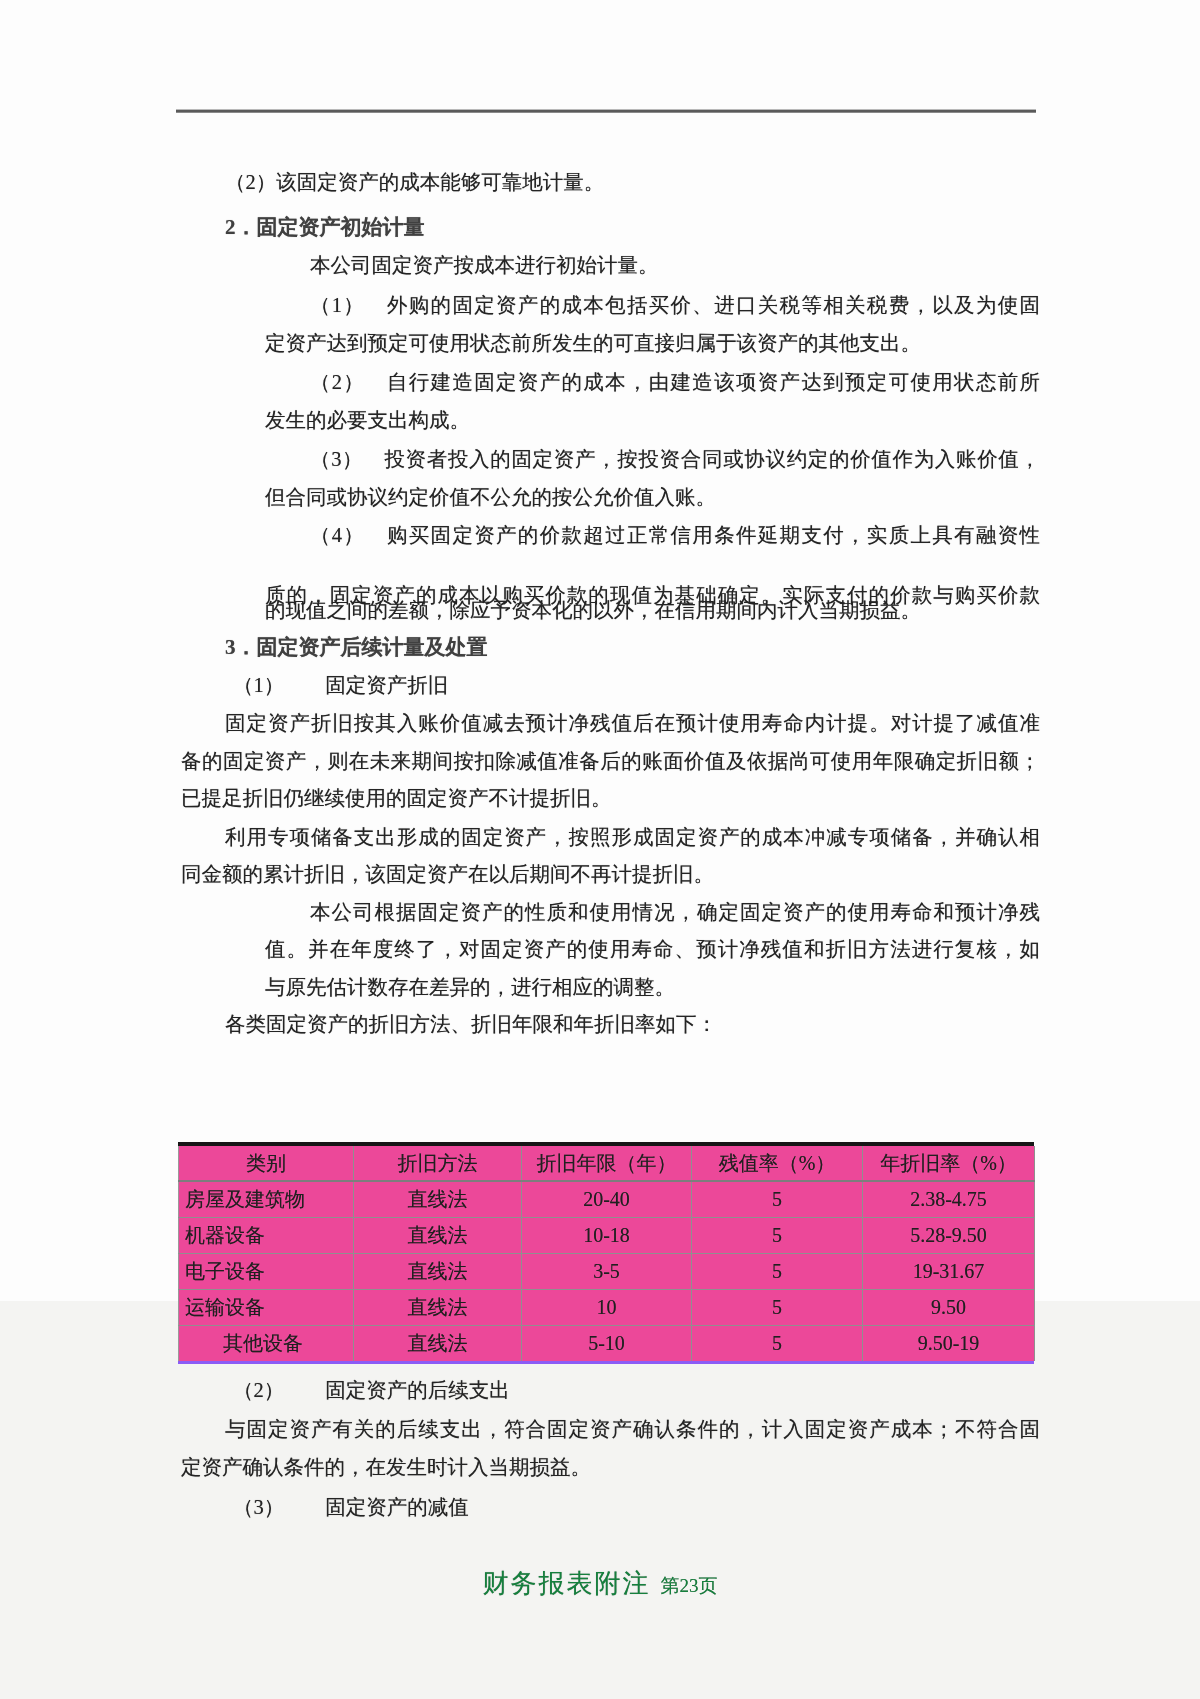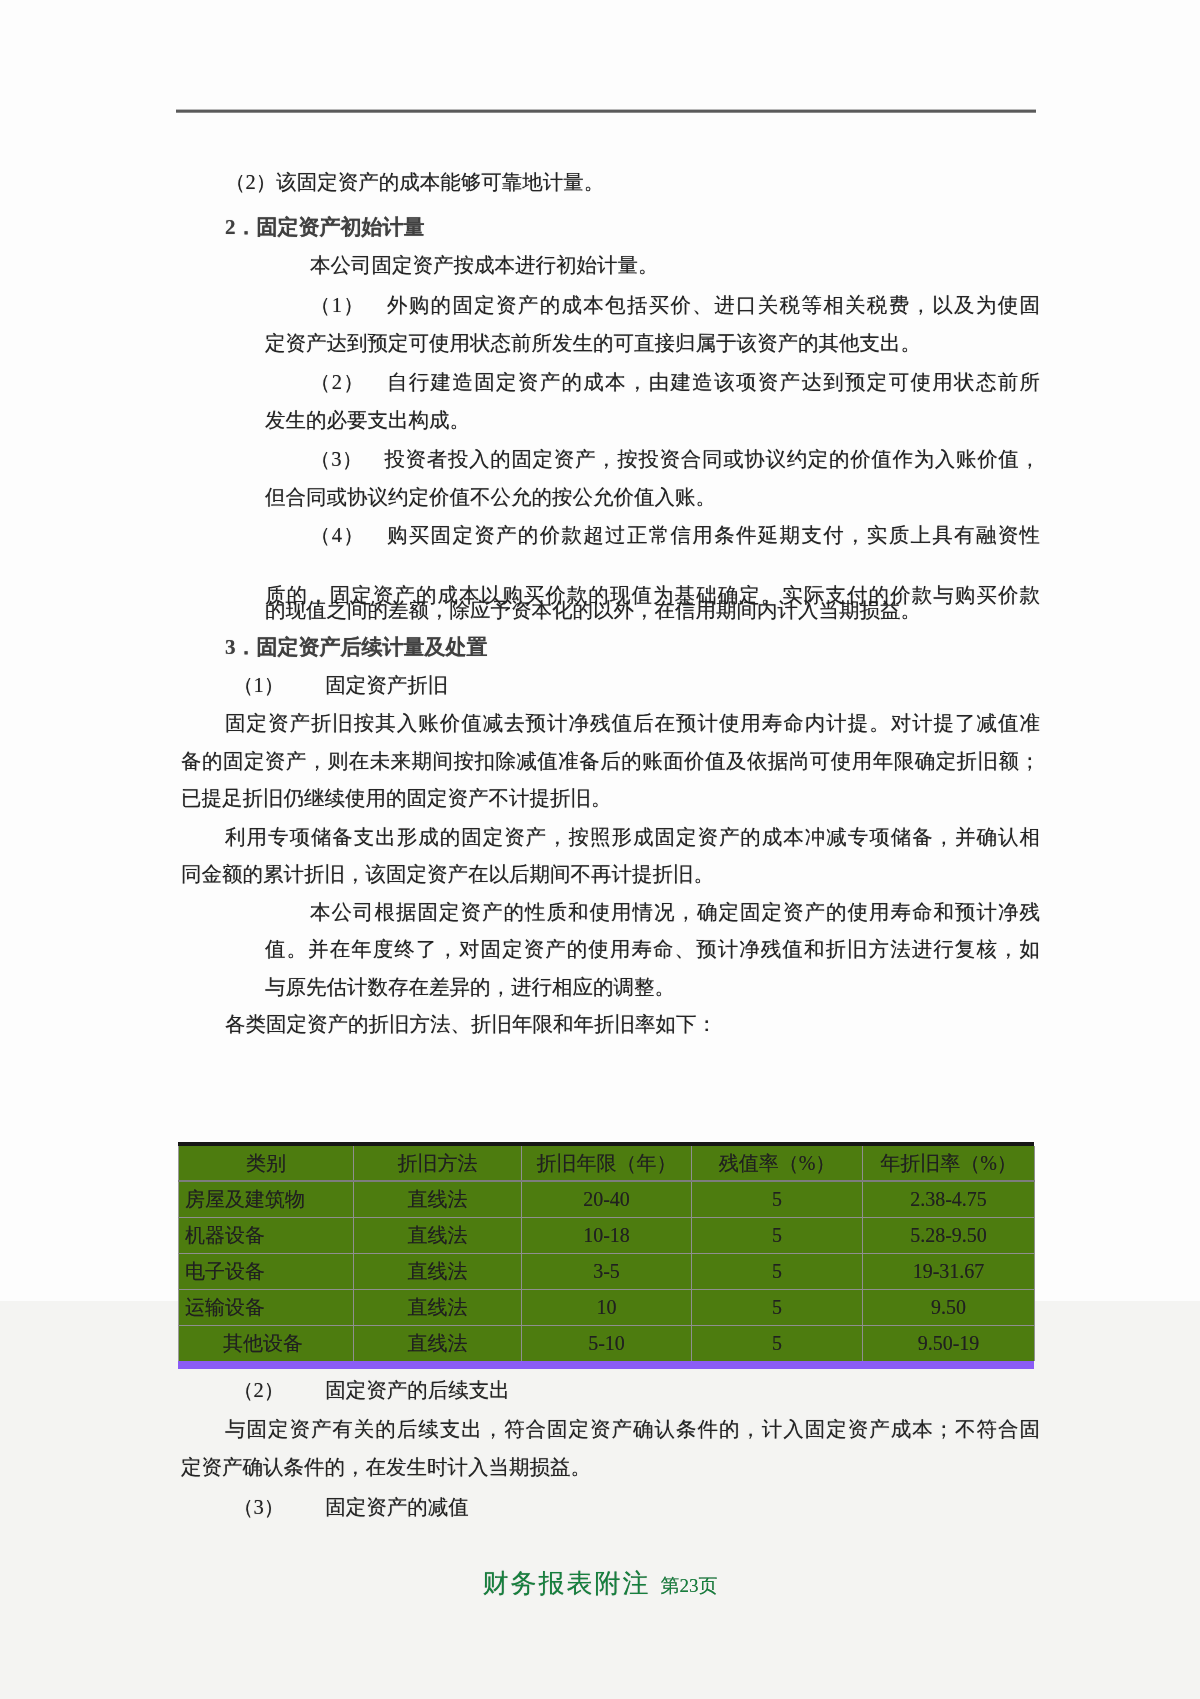--- a/index.html
+++ b/index.html
@@ -39,22 +39,22 @@
     right:160px;
     white-space:normal;
     text-align:justify;
     text-align-last:justify;
   }
   .table-wrap{
     position:absolute;
     left:178px;top:1142px;
     width:856px;
     border-top:4px solid #161616;
-    border-bottom:8px solid #8b5cf6;
-    background:#4d7c0f;
+    border-bottom:3px solid #8b5cf6;
+    background:#ec4899;
   }
   table{
     width:100%;
     border-collapse:collapse;
     table-layout:fixed;
   }
   th,td{
     border:1px solid #8f8f8f;
     font-weight:normal;
     font-size:20px;

